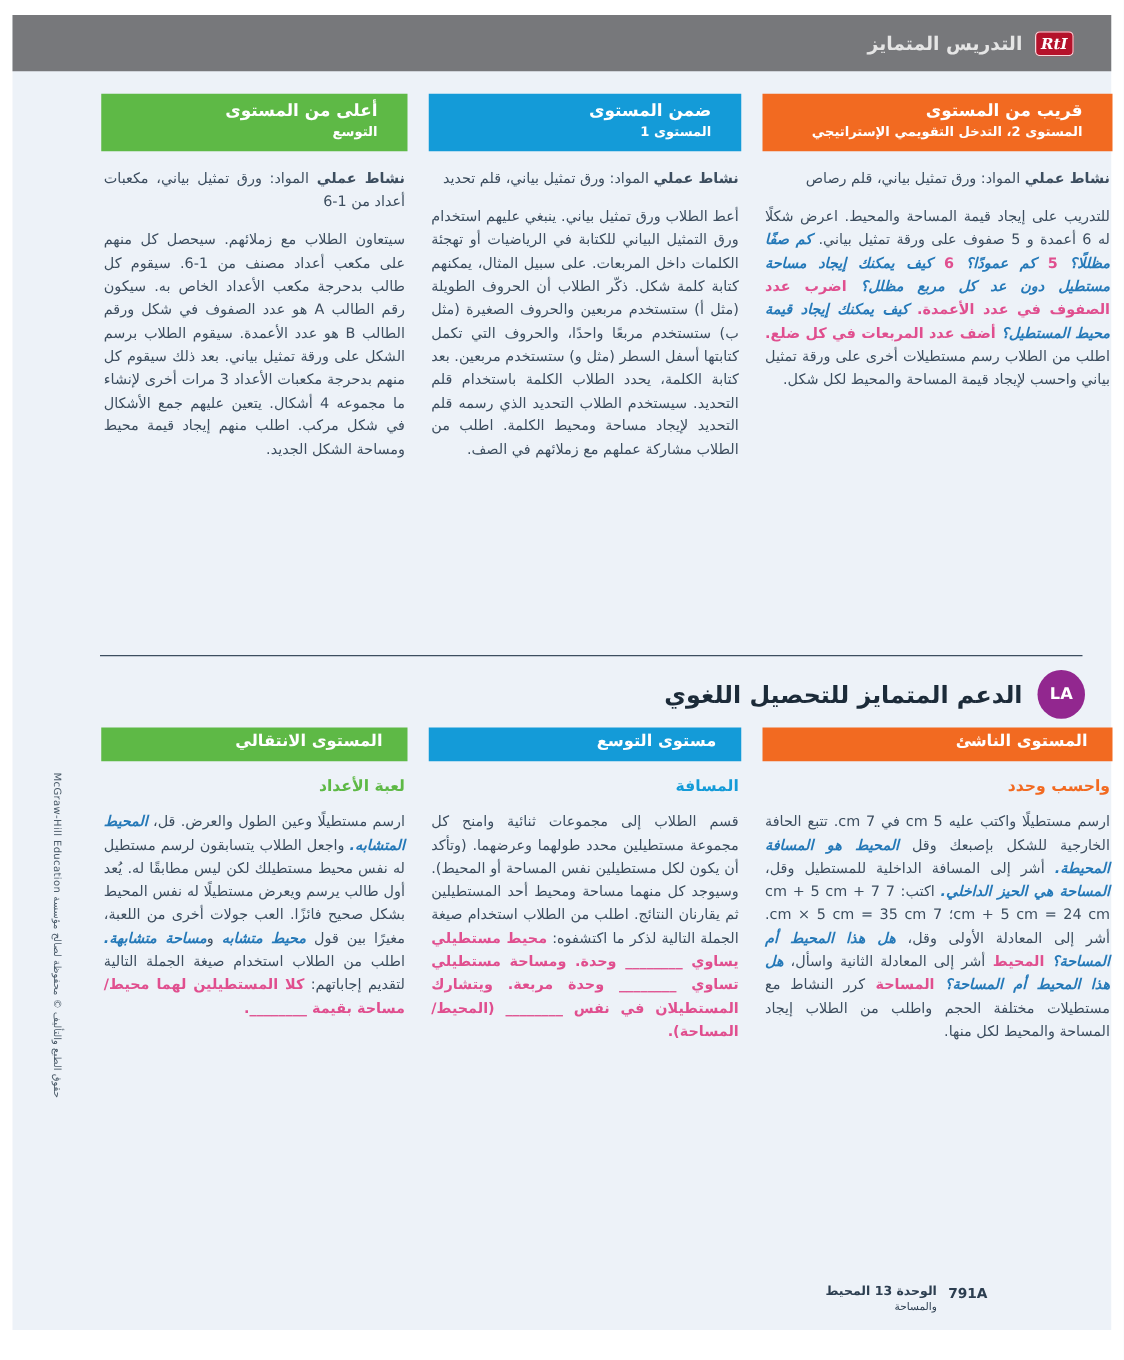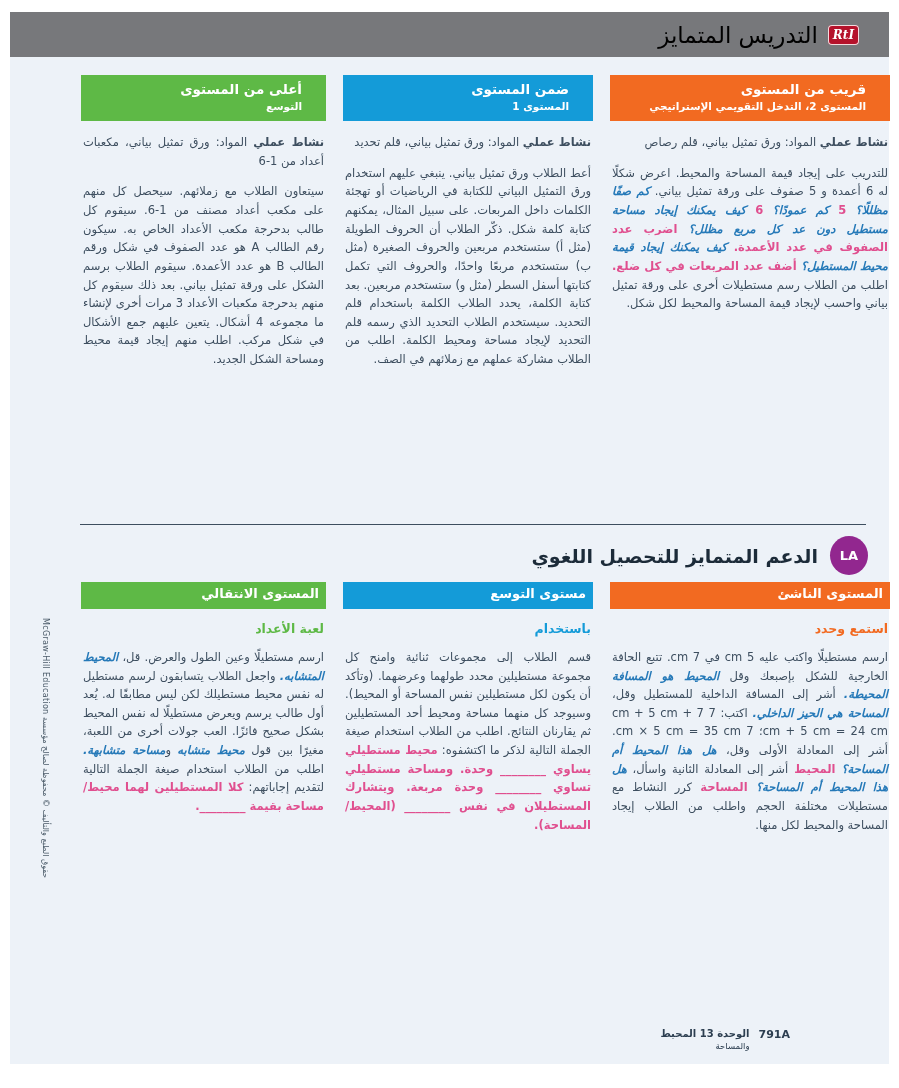--- a/index.html
+++ b/index.html
@@ -12,32 +12,32 @@
   
   .topbar{
     position:absolute;left:10px;top:12px;width:879px;height:45px;background:var(--gray,#77787b);
     display:flex;align-items:center;direction:rtl;padding:0 30px;box-sizing:border-box;gap:10px;
   }
   .rti-badge{
     background:var(--red,#b5122b);color:#fff;font-family:"DejaVu Serif","Liberation Serif",serif;
     font-weight:bold;font-style:italic;font-size:12px;line-height:1;
     padding:4px 5px;border-radius:4px;box-shadow:inset 0 0 0 1px rgba(255,255,255,.85);
   }
-  .topbar h1{margin:0;color:#000000;font-size:23px;font-weight:normal;letter-spacing:.2px;}
+  .topbar h1{margin:0;color:#e5e5e5;font-size:15px;font-weight:bold;letter-spacing:.2px;}
   
   .cols{
     position:absolute;left:80px;width:810px;direction:rtl;
     display:grid;grid-template-columns:280px 250px 245px;column-gap:17px;
   }
   #rti-cols{top:75px;}
   #la-cols{top:582px;}
   .col-header{color:#fff;font-weight:bold;padding:6px 24px 8px;box-sizing:border-box;}
   .col-header .t1{font-size:13.5px;line-height:1.3;}
   .col-header .t2{font-size:10.5px;line-height:1.3;margin-top:1px;}
-  .col-header.single{padding:4px 7px 6px;}
+  .col-header.single{padding:4px 20px 6px;}
   .col-header.single .t1{font-size:13px;}
   .bg-orange{background:var(--orange,#f26a21);}
   .bg-blue{background:var(--blue,#149bd8);}
   .bg-green{background:var(--green,#5eb946);}
   .tx-orange{color:var(--orange,#f26a21);}
   .tx-blue{color:var(--blue,#149bd8);}
   .tx-green{color:var(--green,#5eb946);}
   .subheader{font-size:12.5px;font-weight:bold;margin:12px 2px 0;}
   .para{
     margin:12px 2px 0;font-size:11.5px;line-height:1.62;color:var(--body,#3d4e5f);
@@ -108,28 +108,28 @@
 <div class="la-header">
   <span class="la-badge">LA</span>
   <h2>الدعم المتمايز للتحصيل اللغوي</h2>
 </div>
 
 <section class="cols" id="la-cols">
     <div>
       <div class="col-header bg-orange single">
         <div class="t1">المستوى الناشئ</div>
       </div>
-      <div class="subheader tx-orange">استمع وحدد</div>
+      <div class="subheader tx-orange">واحسب وحدد</div>
       <p class="para"><span>ارسم مستطيلًا واكتب عليه 5 cm في 7 cm. تتبع الحافة الخارجية للشكل بإصبعك وقل </span><span class="q">المحيط هو المسافة المحيطة.</span><span> أشر إلى المسافة الداخلية للمستطيل وقل، </span><span class="q">المساحة هي الحيز الداخلي.</span><span> اكتب: 7 cm + 5 cm + 7 cm + 5 cm = 24 cm؛ 7 cm × 5 cm = 35 cm. أشر إلى المعادلة الأولى وقل، </span><span class="q">هل هذا المحيط أم المساحة؟</span><span class="a"> المحيط </span><span>أشر إلى المعادلة الثانية واسأل، </span><span class="q">هل هذا المحيط أم المساحة؟</span><span class="a"> المساحة </span><span>كرر النشاط مع مستطيلات مختلفة الحجم واطلب من الطلاب إيجاد المساحة والمحيط لكل منها.</span></p>
     </div>
     <div>
       <div class="col-header bg-blue single">
         <div class="t1">مستوى التوسع</div>
       </div>
-      <div class="subheader tx-blue">باستخدام</div>
+      <div class="subheader tx-blue">المسافة</div>
       <p class="para"><span>قسم الطلاب إلى مجموعات ثنائية وامنح كل مجموعة مستطيلين محدد طولهما وعرضهما. (وتأكد أن يكون لكل مستطيلين نفس المساحة أو المحيط). وسيوجد كل منهما مساحة ومحيط أحد المستطيلين ثم يقارنان النتائج. اطلب من الطلاب استخدام صيغة الجملة التالية لذكر ما اكتشفوه: </span><span class="a">محيط مستطيلي يساوي ________ وحدة. ومساحة مستطيلي تساوي ________ وحدة مربعة. ويتشارك المستطيلان في نفس ________ (المحيط/المساحة).</span></p>
     </div>
     <div>
       <div class="col-header bg-green single">
         <div class="t1">المستوى الانتقالي</div>
       </div>
       <div class="subheader tx-green">لعبة الأعداد</div>
       <p class="para"><span>ارسم مستطيلًا وعين الطول والعرض. قل، </span><span class="q">المحيط المتشابه.</span><span> واجعل الطلاب يتسابقون لرسم مستطيل له نفس محيط مستطيلك لكن ليس مطابقًا له. يُعد أول طالب يرسم ويعرض مستطيلًا له نفس المحيط بشكل صحيح فائزًا. العب جولات أخرى من اللعبة، مغيرًا بين قول </span><span class="q">محيط متشابه</span><span> و</span><span class="q">مساحة متشابهة.</span><span> اطلب من الطلاب استخدام صيغة الجملة التالية لتقديم إجاباتهم: </span><span class="a">كلا المستطيلين لهما محيط/مساحة بقيمة ________.</span></p>
     </div>
   </section>

